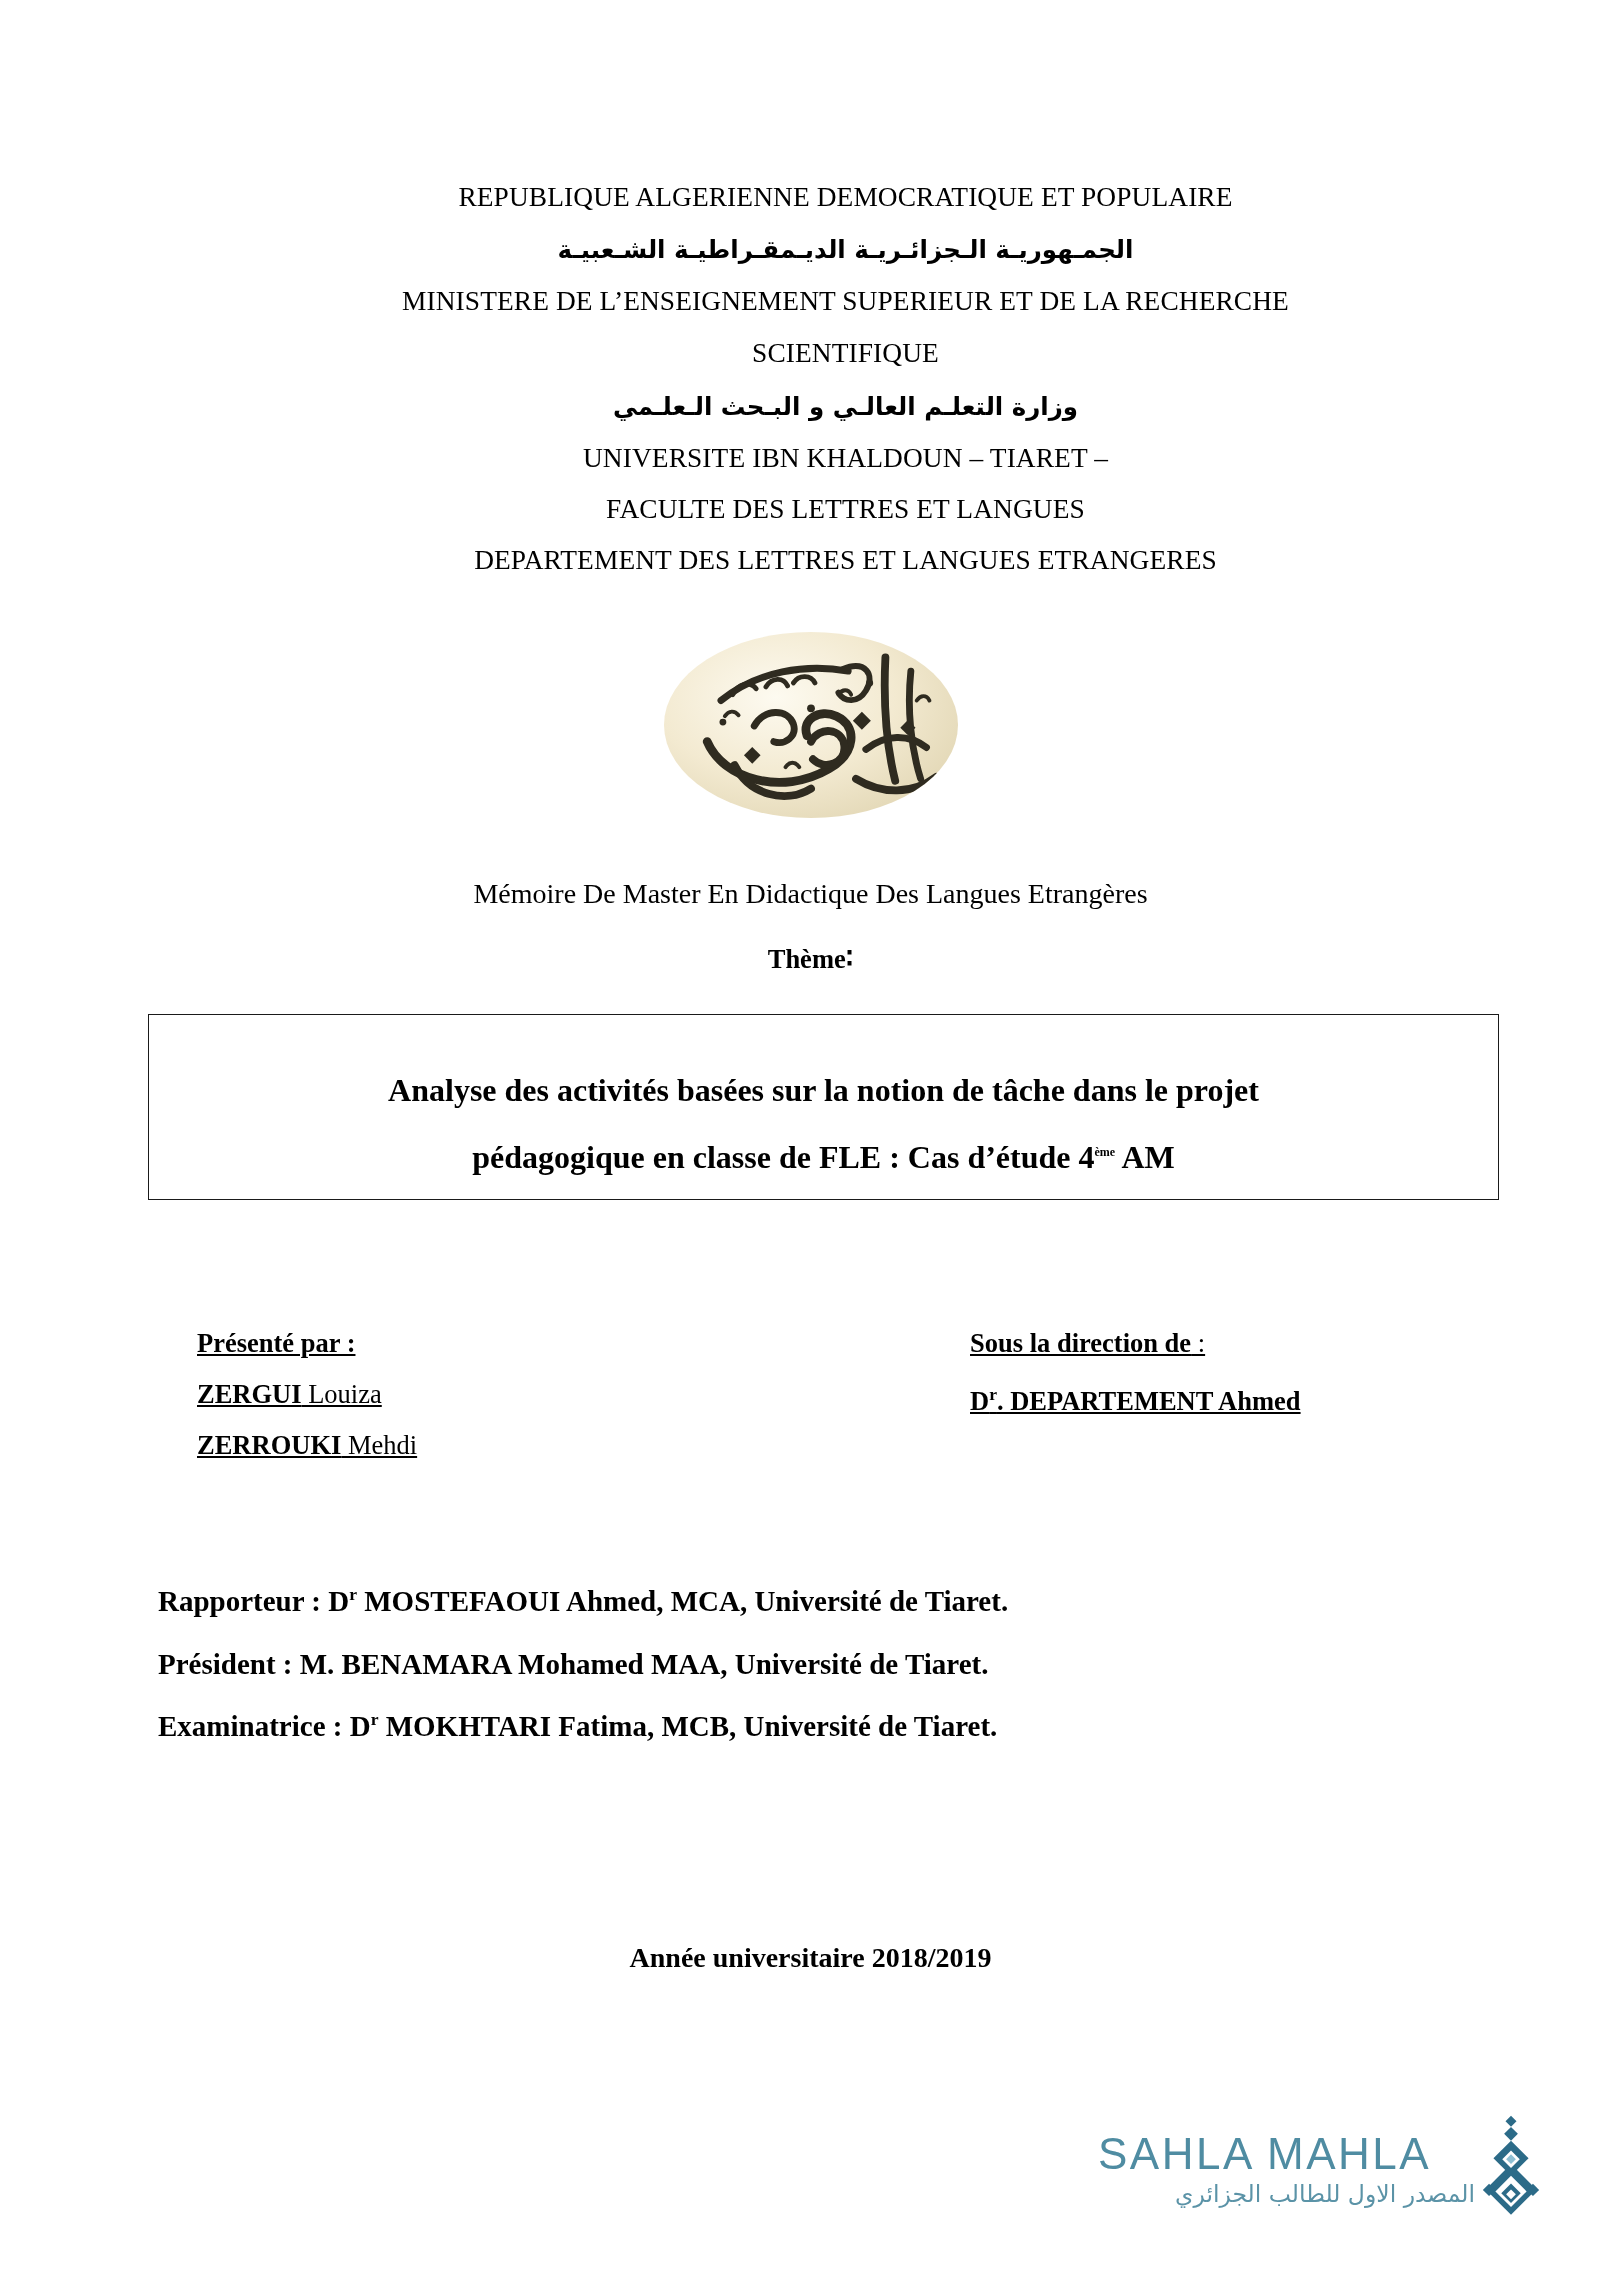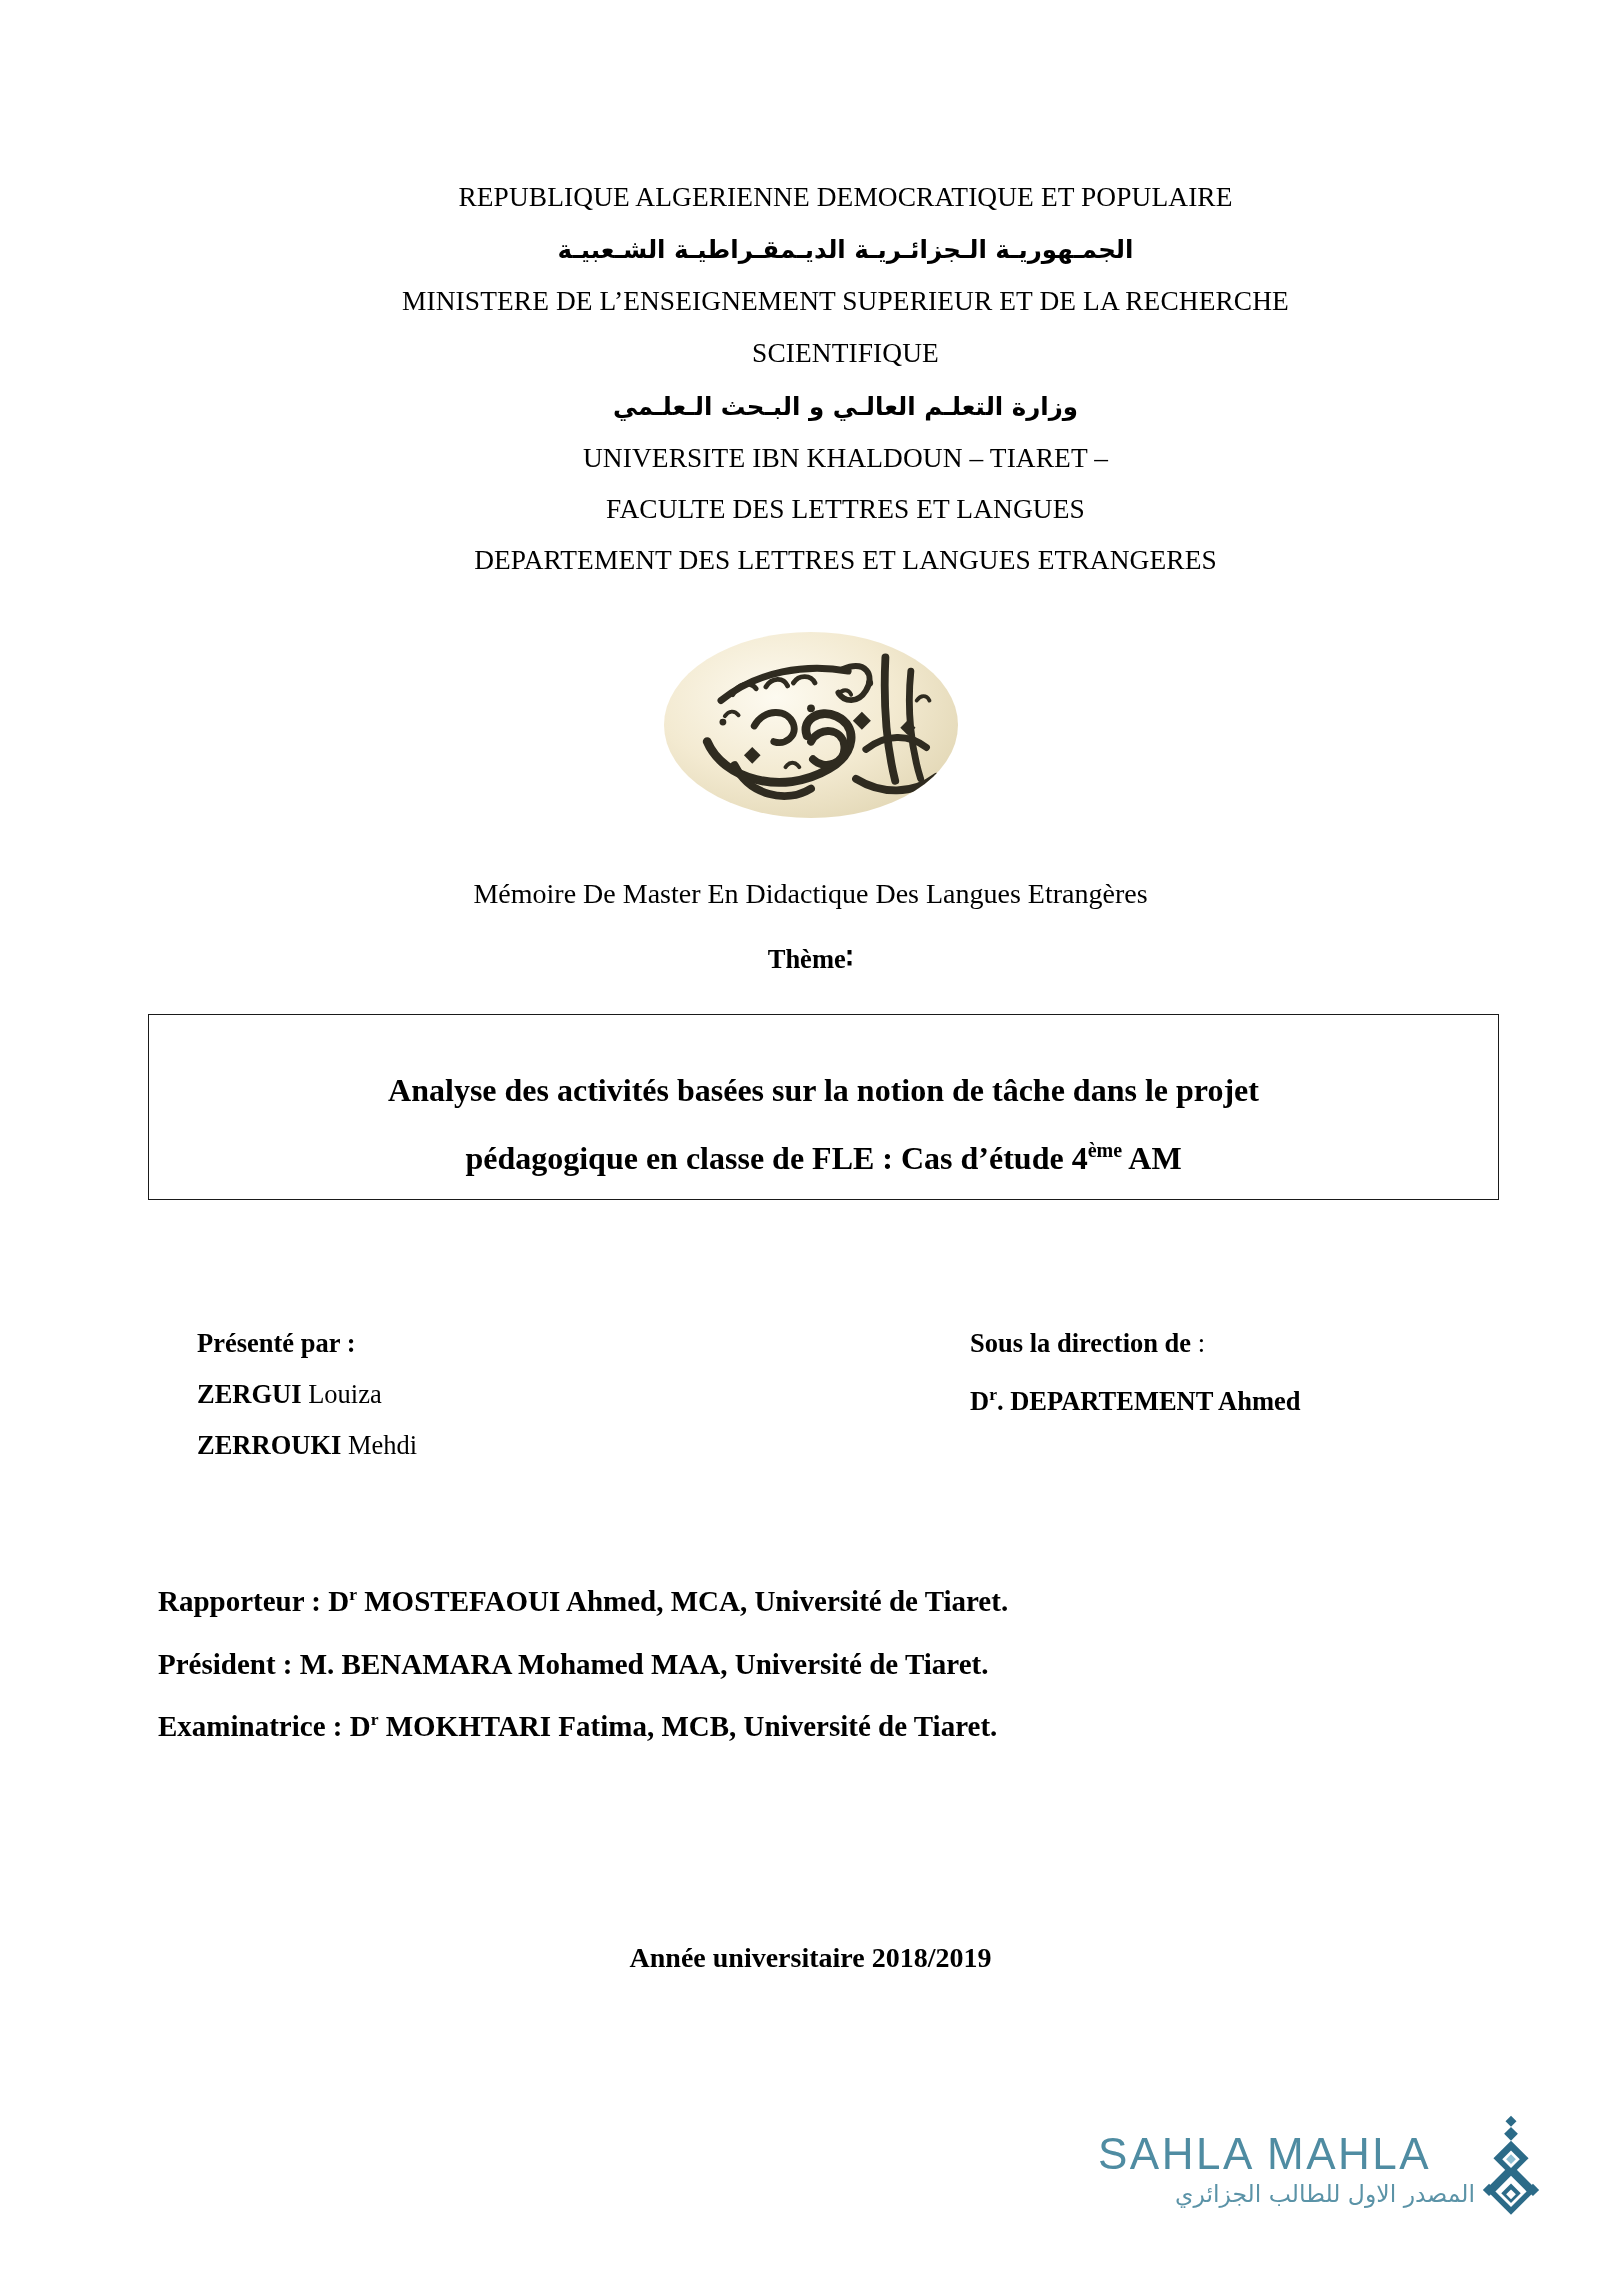--- a/index.html
+++ b/index.html
@@ -114,36 +114,37 @@
     position: absolute;
     left: 0;
     width: 100%;
     text-align: center;
     font-weight: bold;
     font-size: 32px;
     white-space: nowrap;
   }
   .title-line.l1 { top: 57px; }
   .title-line.l2 { top: 124px; }
-  sup.ord { font-size: 20px; vertical-align: super; font-weight: bold; }
+  sup.ord { font-size: 12px; vertical-align: super; font-weight: bold; }
 
   
   .authors {
     position: absolute;
     top: 1318px;
     left: 0;
     width: 1621px;
     height: 176px;
   }
   .col-left  { position: absolute; left: 197px; top: 0; }
   .col-right { position: absolute; left: 970px; top: 0; }
   .au-line {
     font-size: 26.5px;
     line-height: 51px;
     white-space: nowrap;
+    text-decoration: underline;
   }
   .bold { font-weight: bold; }
 
   
   .jury {
     position: absolute;
     top: 1566px;
     left: 158px;
     width: 1372px;
   }

